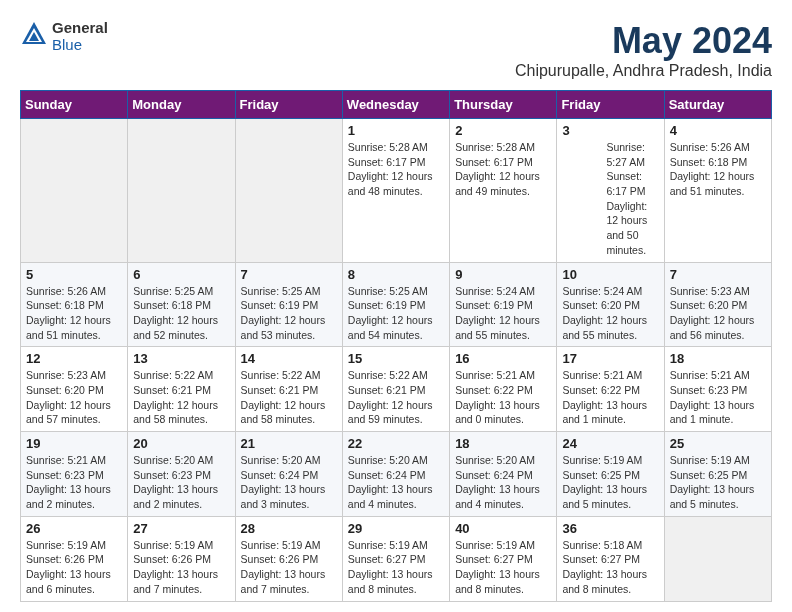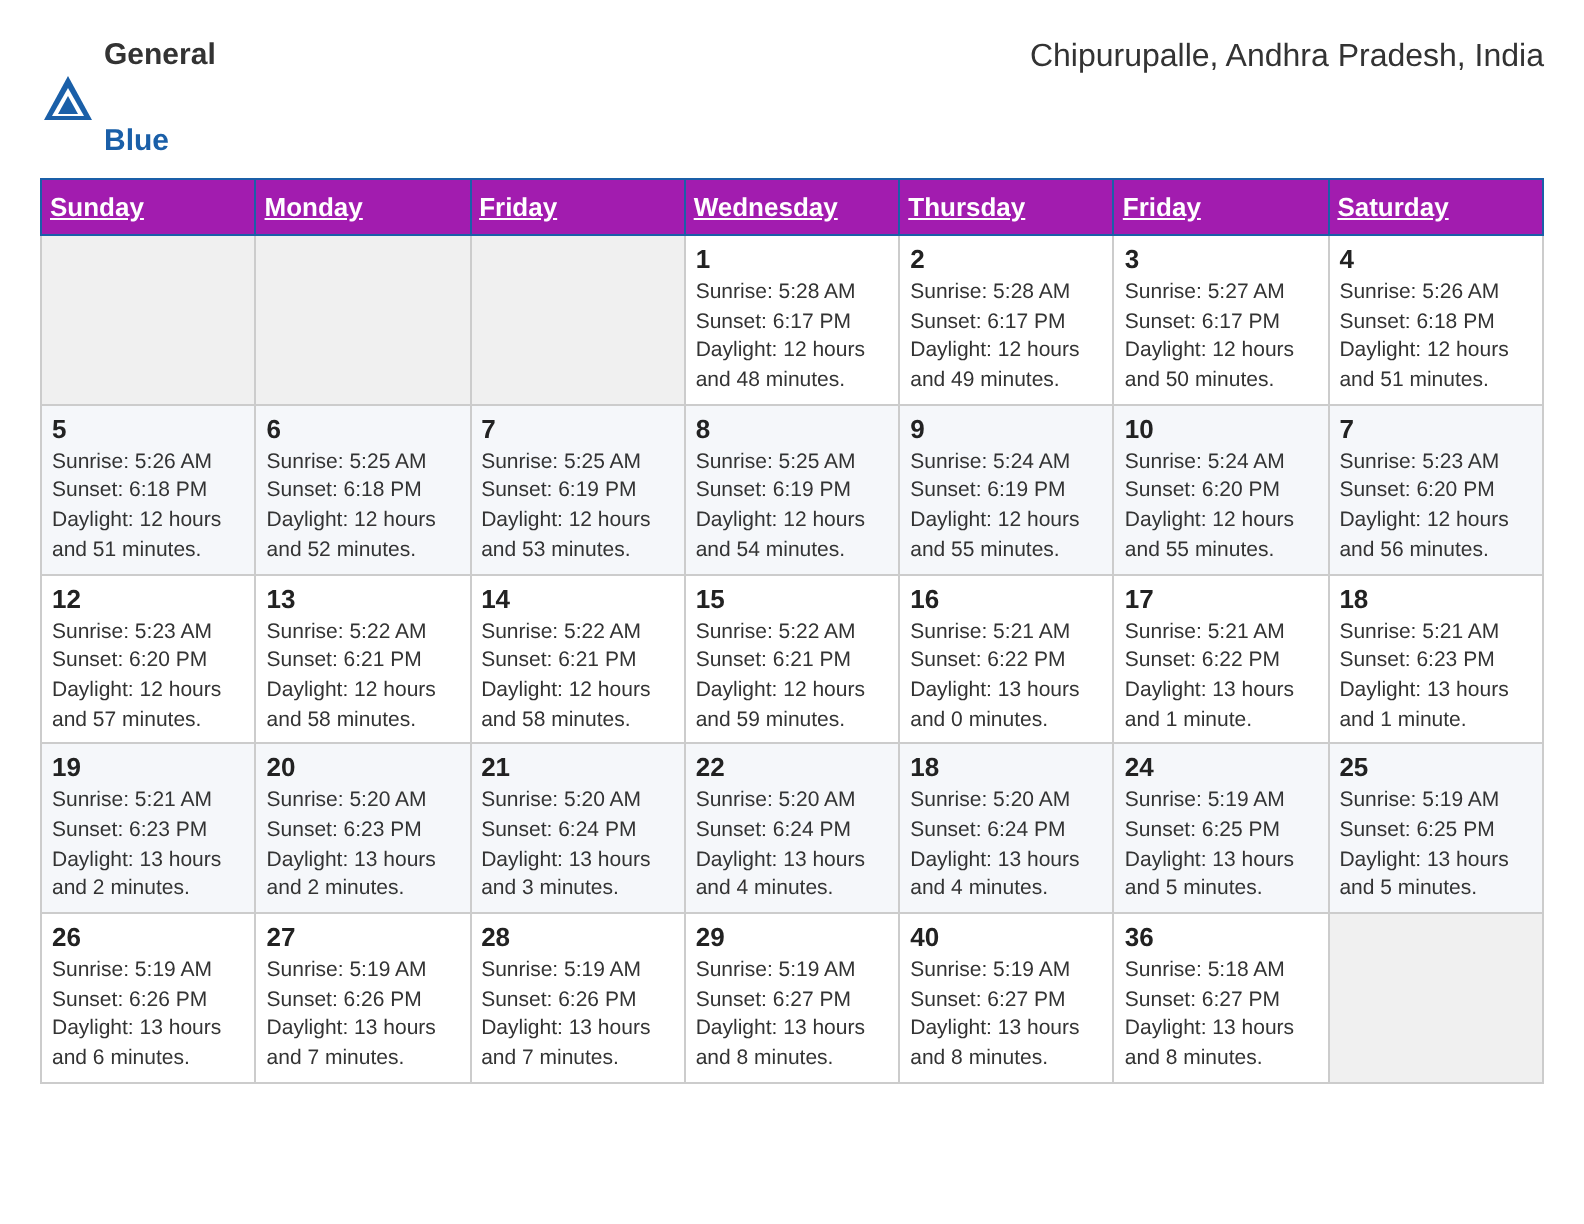--- a/index.html
+++ b/index.html
@@ -11,38 +11,37 @@
       padding: 20px;
     }
     .header {
       display: flex;
       justify-content: space-between;
       align-items: flex-start;
       margin-bottom: 10px;
     }
     .logo {
       display: flex;
-      align-items: center;
+      align-items: flex-start;
       gap: 4px;
     }
     .logo-text {
       display: flex;
       flex-direction: column;
       line-height: 1.1;
     }
     .logo-general {
       font-size: 15px;
       font-weight: bold;
       color: #333;
     }
     .logo-blue {
       font-size: 15px;
-      font-weight: bold;
+      font-weight: normal;
       color: #1a5fa8;
-      margin-top: 26px;
     }
     .logo-icon {
       width: 28px;
       height: 28px;
     }
     .title-block {
       text-align: right;
     }
     .month-title {
       font-size: 36px;
@@ -52,28 +51,27 @@
     .location-title {
       font-size: 16px;
       color: #333;
     }
     .calendar {
       width: 100%;
       border-collapse: collapse;
       border: 1px solid #ccc;
     }
     .calendar th {
-      background: #a21caf;
+      background: #701a75;
       color: #fff;
       font-size: 13px;
       font-weight: bold;
       padding: 6px 4px;
       text-align: left;
       border: 1px solid #1a5fa8;
-      text-decoration: underline;
     }
     .calendar td {
       vertical-align: top;
       border: 1px solid #ccc;
       padding: 4px 5px;
       width: 107px;
       min-height: 80px;
       background: #fff;
     }
     .calendar tr:nth-child(even) td {
@@ -103,20 +101,21 @@
       <polygon points="14,2 26,24 2,24" fill="#1a5fa8"></polygon>
       <polygon points="14,8 22,22 6,22" fill="#fff"></polygon>
       <polygon points="14,12 19,21 9,21" fill="#1a5fa8"></polygon>
     </svg>
     <div class="logo-text">
       <span class="logo-general">General</span>
       <span class="logo-blue">Blue</span>
     </div>
   </div>
   <div class="title-block">
+    <div class="month-title">May 2024</div>
     <div class="location-title">Chipurupalle, Andhra Pradesh, India</div>
   </div>
 </div>
 
 <table class="calendar">
   <thead>
     <tr>
     <th>Sunday</th>
         <th>Monday</th>
         <th>Friday</th>
@@ -138,21 +137,21 @@
 Daylight: 12 hours and 48 minutes.</div>
         </td>
         <td>
           <div class="day-number">2</div>
           <div class="day-info" style="white-space: pre-line;">Sunrise: 5:28 AM
 Sunset: 6:17 PM
 Daylight: 12 hours and 49 minutes.</div>
         </td>
         <td>
           <div class="day-number">3</div>
-          <div class="day-info" style="white-space: pre-line;">Sunrise: 5:27 AM
+          <div class="day-info" style="white-space: pre-line; margin-left: 44px;">Sunrise: 5:27 AM
 Sunset: 6:17 PM
 Daylight: 12 hours and 50 minutes.</div>
         </td>
         <td>
           <div class="day-number">4</div>
           <div class="day-info" style="white-space: pre-line;">Sunrise: 5:26 AM
 Sunset: 6:18 PM
 Daylight: 12 hours and 51 minutes.</div>
         </td>
       </tr>

